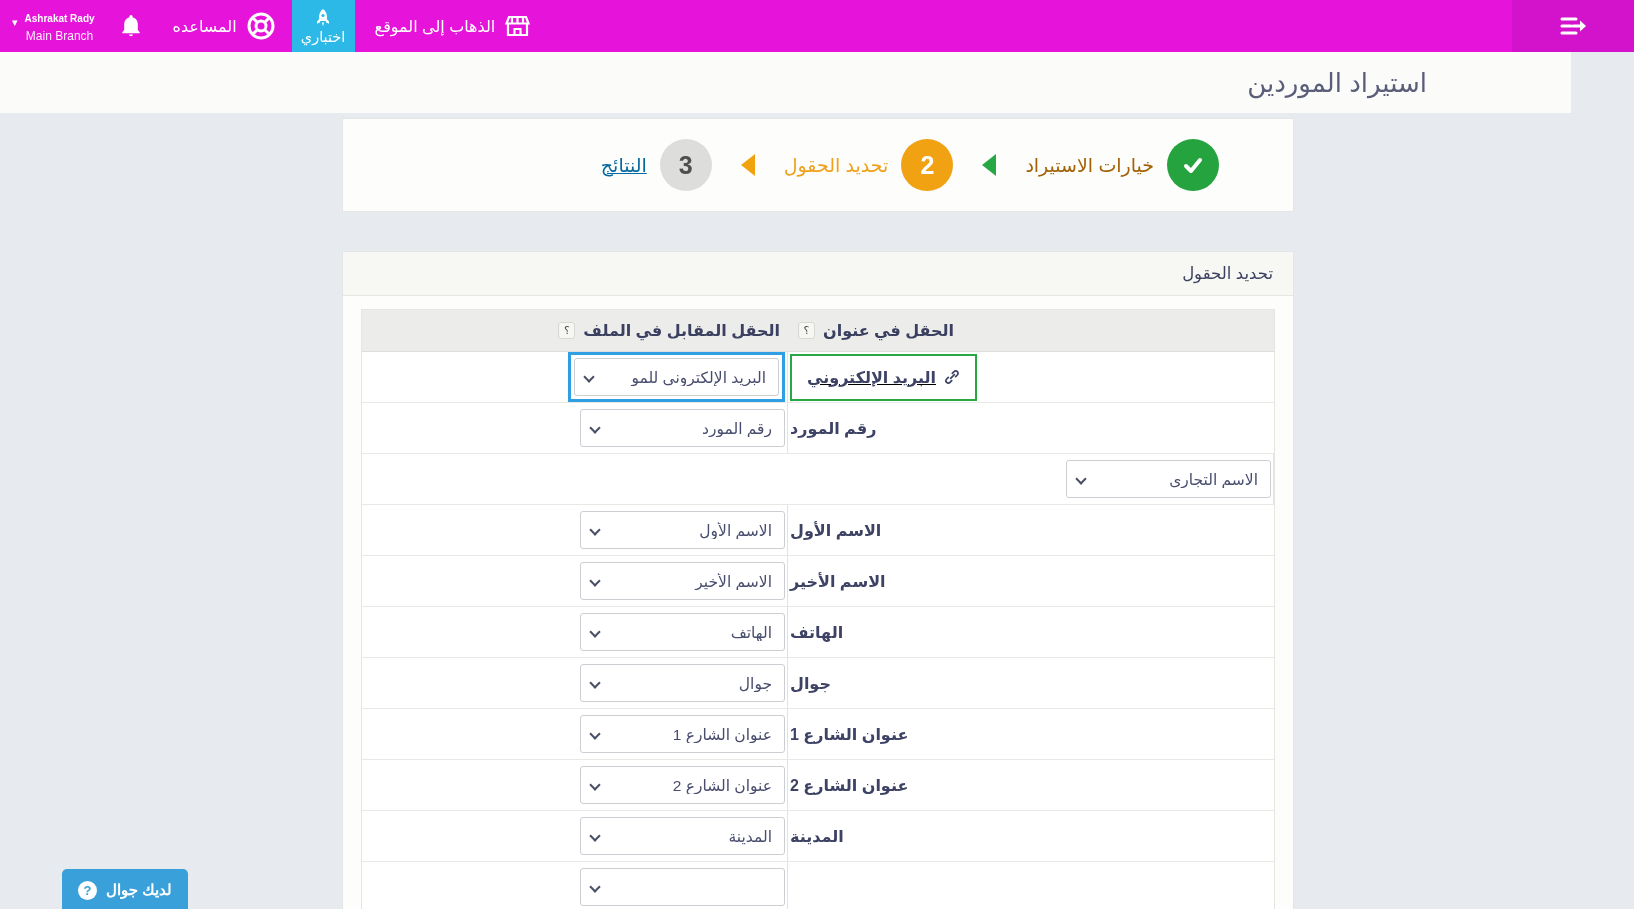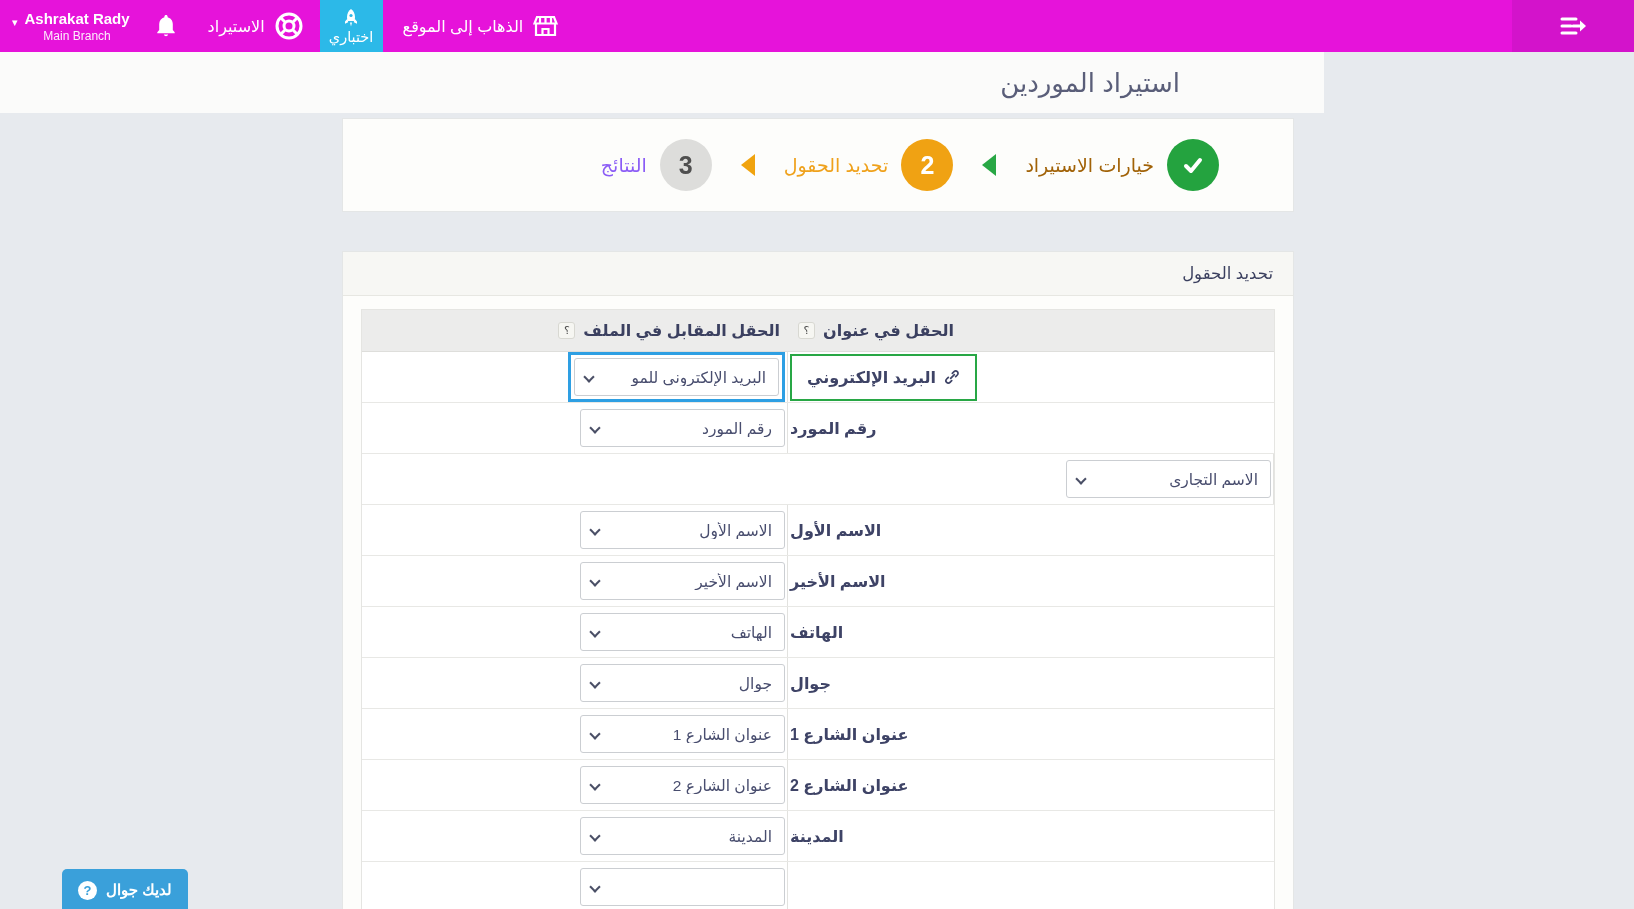--- a/index.html
+++ b/index.html
@@ -5,52 +5,52 @@
   * { margin:0; padding:0; box-sizing:border-box; }
   body { font-family:"Liberation Sans","DejaVu Sans",sans-serif; background:#cfd4d9; }
   .screen { position:relative; width:1634px; height:909px; overflow:hidden; background:#E7EAEE; }
 
   
   .topbar { position:absolute; top:0; left:0; width:1634px; height:52px;
             background:#E613DA; display:flex; align-items:center; direction:ltr; color:#fff; }
   .user-block { margin-left:12px; display:flex; align-items:flex-start; gap:7px; cursor:pointer; }
   .user-caret { font-size:11px; margin-top:7px; }
   .user-texts { display:flex; flex-direction:column; align-items:center; }
-  .user-name { font-weight:bold; font-size:15px; line-height:19px; }
+  .user-name { font-weight:bold; font-size:10px; line-height:19px; }
   .user-branch { font-size:12px; opacity:.92; line-height:16px; }
   .icon-btn { display:flex; align-items:center; justify-content:center; cursor:pointer; }
   .bell-wrap { margin-left:24px; }
   .nav-item { display:flex; align-items:center; gap:9px; font-size:16px; cursor:pointer; }
   .help-item { margin-left:30px; }
   .trial-tab { margin-left:16px; width:63px; height:52px; background:#2CB9E8; display:flex;
                flex-direction:column; align-items:center; justify-content:center; gap:1px;
                font-size:14.5px; cursor:pointer; }
   .goto-item { margin-left:20px; }
   .collapse-block { margin-left:auto; width:122px; height:52px; background:#D313CB;
                     display:flex; align-items:center; justify-content:center; cursor:pointer; }
 
   
-  .title-strip { position:absolute; top:52px; left:0; width:1324px; height:61px; background:#FBFBFA;text-decoration:underline; }
+  .title-strip { position:absolute; top:52px; left:0; width:1571px; height:61px; background:#FBFBFA;text-decoration:underline; }
   .page-title { position:absolute; right:144px; top:50%; transform:translateY(-50%);
                 font-size:26px; color:#5A5E79; direction:rtl; }
 
   
   .card { background:#FDFDFB; border:1px solid #E4E6E6; }
   .stepper-card { position:absolute; left:342px; top:118px; width:952px; height:94px;
                   display:flex; align-items:center; direction:rtl; padding-right:74px; }
   .step { display:flex; align-items:center; }
   .step-circle { width:52px; height:52px; border-radius:50%; display:flex; align-items:center;
                  justify-content:center; font-size:25px; font-weight:bold; color:#fff; cursor:pointer; }
   .step-done .step-circle { background:#24A33F; }
   .step-active .step-circle { background:#F0A213; }
   .step-pending .step-circle { background:#DDDDDB; color:#4F4F4F; }
   .step-label { margin-right:13px; font-size:19px; }
   .step-done .step-label { color:#a16207; }
   .step-active .step-label { color:#EFA11B; }
-  .step-pending .step-label { color:#8b5cf6; }
+  .step-pending .step-label { color:#0369a1;text-decoration:underline; }
   .step-arrow { width:0; height:0; border-top:11px solid transparent; border-bottom:11px solid transparent;
                 margin:0 29px; }
   .arrow-green { border-left:0; border-right:14px solid #28A745; }
   .arrow-orange { border-left:0; border-right:14px solid #F0A30E; }
 
   
   .fields-card { position:absolute; left:342px; top:251px; width:952px; height:720px; direction:rtl; }
   .panel-header { height:44px; background:#F7F7F4; border-bottom:1px solid #E7E7E2;
                   display:flex; align-items:center; padding:0 20px; font-size:16.5px; color:#3A3F5E; }
   .mapping-table { margin:13px 18px 0 18px; border:1px solid #E5E5E2; background:#fff; }
@@ -62,21 +62,21 @@
   .q-badge { width:17px; height:17px; border:1px solid #D8D8D2; background:#F6F6F2; border-radius:3px;
              font-size:11px; color:#4A4A4A; display:flex; align-items:center; justify-content:center;
              font-weight:normal; cursor:pointer; }
   .trow { display:flex; height:51px; border-bottom:1px solid #E8E8E5; background:#fff; align-items:center; }
   .cell { height:100%; display:flex; align-items:center; }
   .cell-system { width:486px; justify-content:flex-end; padding:0 2px; gap:8px; }
   .cell-file { flex:1; justify-content:flex-start; padding:0 2px; border-left:0;
                border-right:1px solid #E2E2DF; }
   .sys-label { font-size:16px; font-weight:bold; color:#3E4366; white-space:nowrap; }
   .hl-green { display:flex; align-items:center; gap:8px; border:2px solid #28A745;
-              padding:0 15px; height:47px; }
+              padding:0 15px; height:47px;text-decoration:underline; }
   .select-wrap { position:relative; display:inline-block; }
   select.map-select { appearance:none; -webkit-appearance:none; width:205px; height:38px;
               border:1px solid #CBCED2; border-radius:3px; background:#fff; color:#484D6E;
               font-size:15.5px; font-family:"Liberation Sans","DejaVu Sans",sans-serif;
               padding:0 12px 0 26px; direction:rtl; cursor:pointer; }
   .chev { position:absolute; left:11px; top:15px; width:8px; height:8px;
           border-left:2px solid #4A4F66; border-bottom:2px solid #4A4F66;
           transform:rotate(-45deg); pointer-events:none; }
   .hl-blue { border:3px solid #2E9FE3; padding:3px; line-height:0; }
 
@@ -102,21 +102,21 @@
     </div>
 
     <div class="icon-btn bell-wrap">
       <svg width="24" height="26" viewBox="0 0 24 26">
         <path fill="#fff" d="M12 2c-.9 0-1.6.7-1.6 1.6v.7C7.3 5.1 5.2 7.7 5.2 11v6l-1.9 2.3v1h17.4v-1L18.8 17v-6c0-3.3-2.1-5.9-5.2-6.7v-.7C13.6 2.7 12.9 2 12 2z"></path>
         <path fill="#fff" d="M9.8 21.5a2.3 2.3 0 0 0 4.4 0z"></path>
       </svg>
     </div>
 
     <div class="nav-item help-item">
-      <span>الاستيراد</span>
+      <span>المساعده</span>
       <svg width="30" height="30" viewBox="0 0 30 30">
         <circle cx="15" cy="15" r="12" fill="none" stroke="#fff" stroke-width="3"></circle>
         <circle cx="15" cy="15" r="5" fill="none" stroke="#fff" stroke-width="3"></circle>
         <g stroke="#fff" stroke-width="3">
           <line x1="7" y1="7" x2="11" y2="11"></line>
             <line x1="23" y1="7" x2="19" y2="11"></line>
           <line x1="7" y1="23" x2="11" y2="19"></line>
             <line x1="23" y1="23" x2="19" y2="19"></line>
         </g>
       </svg>

